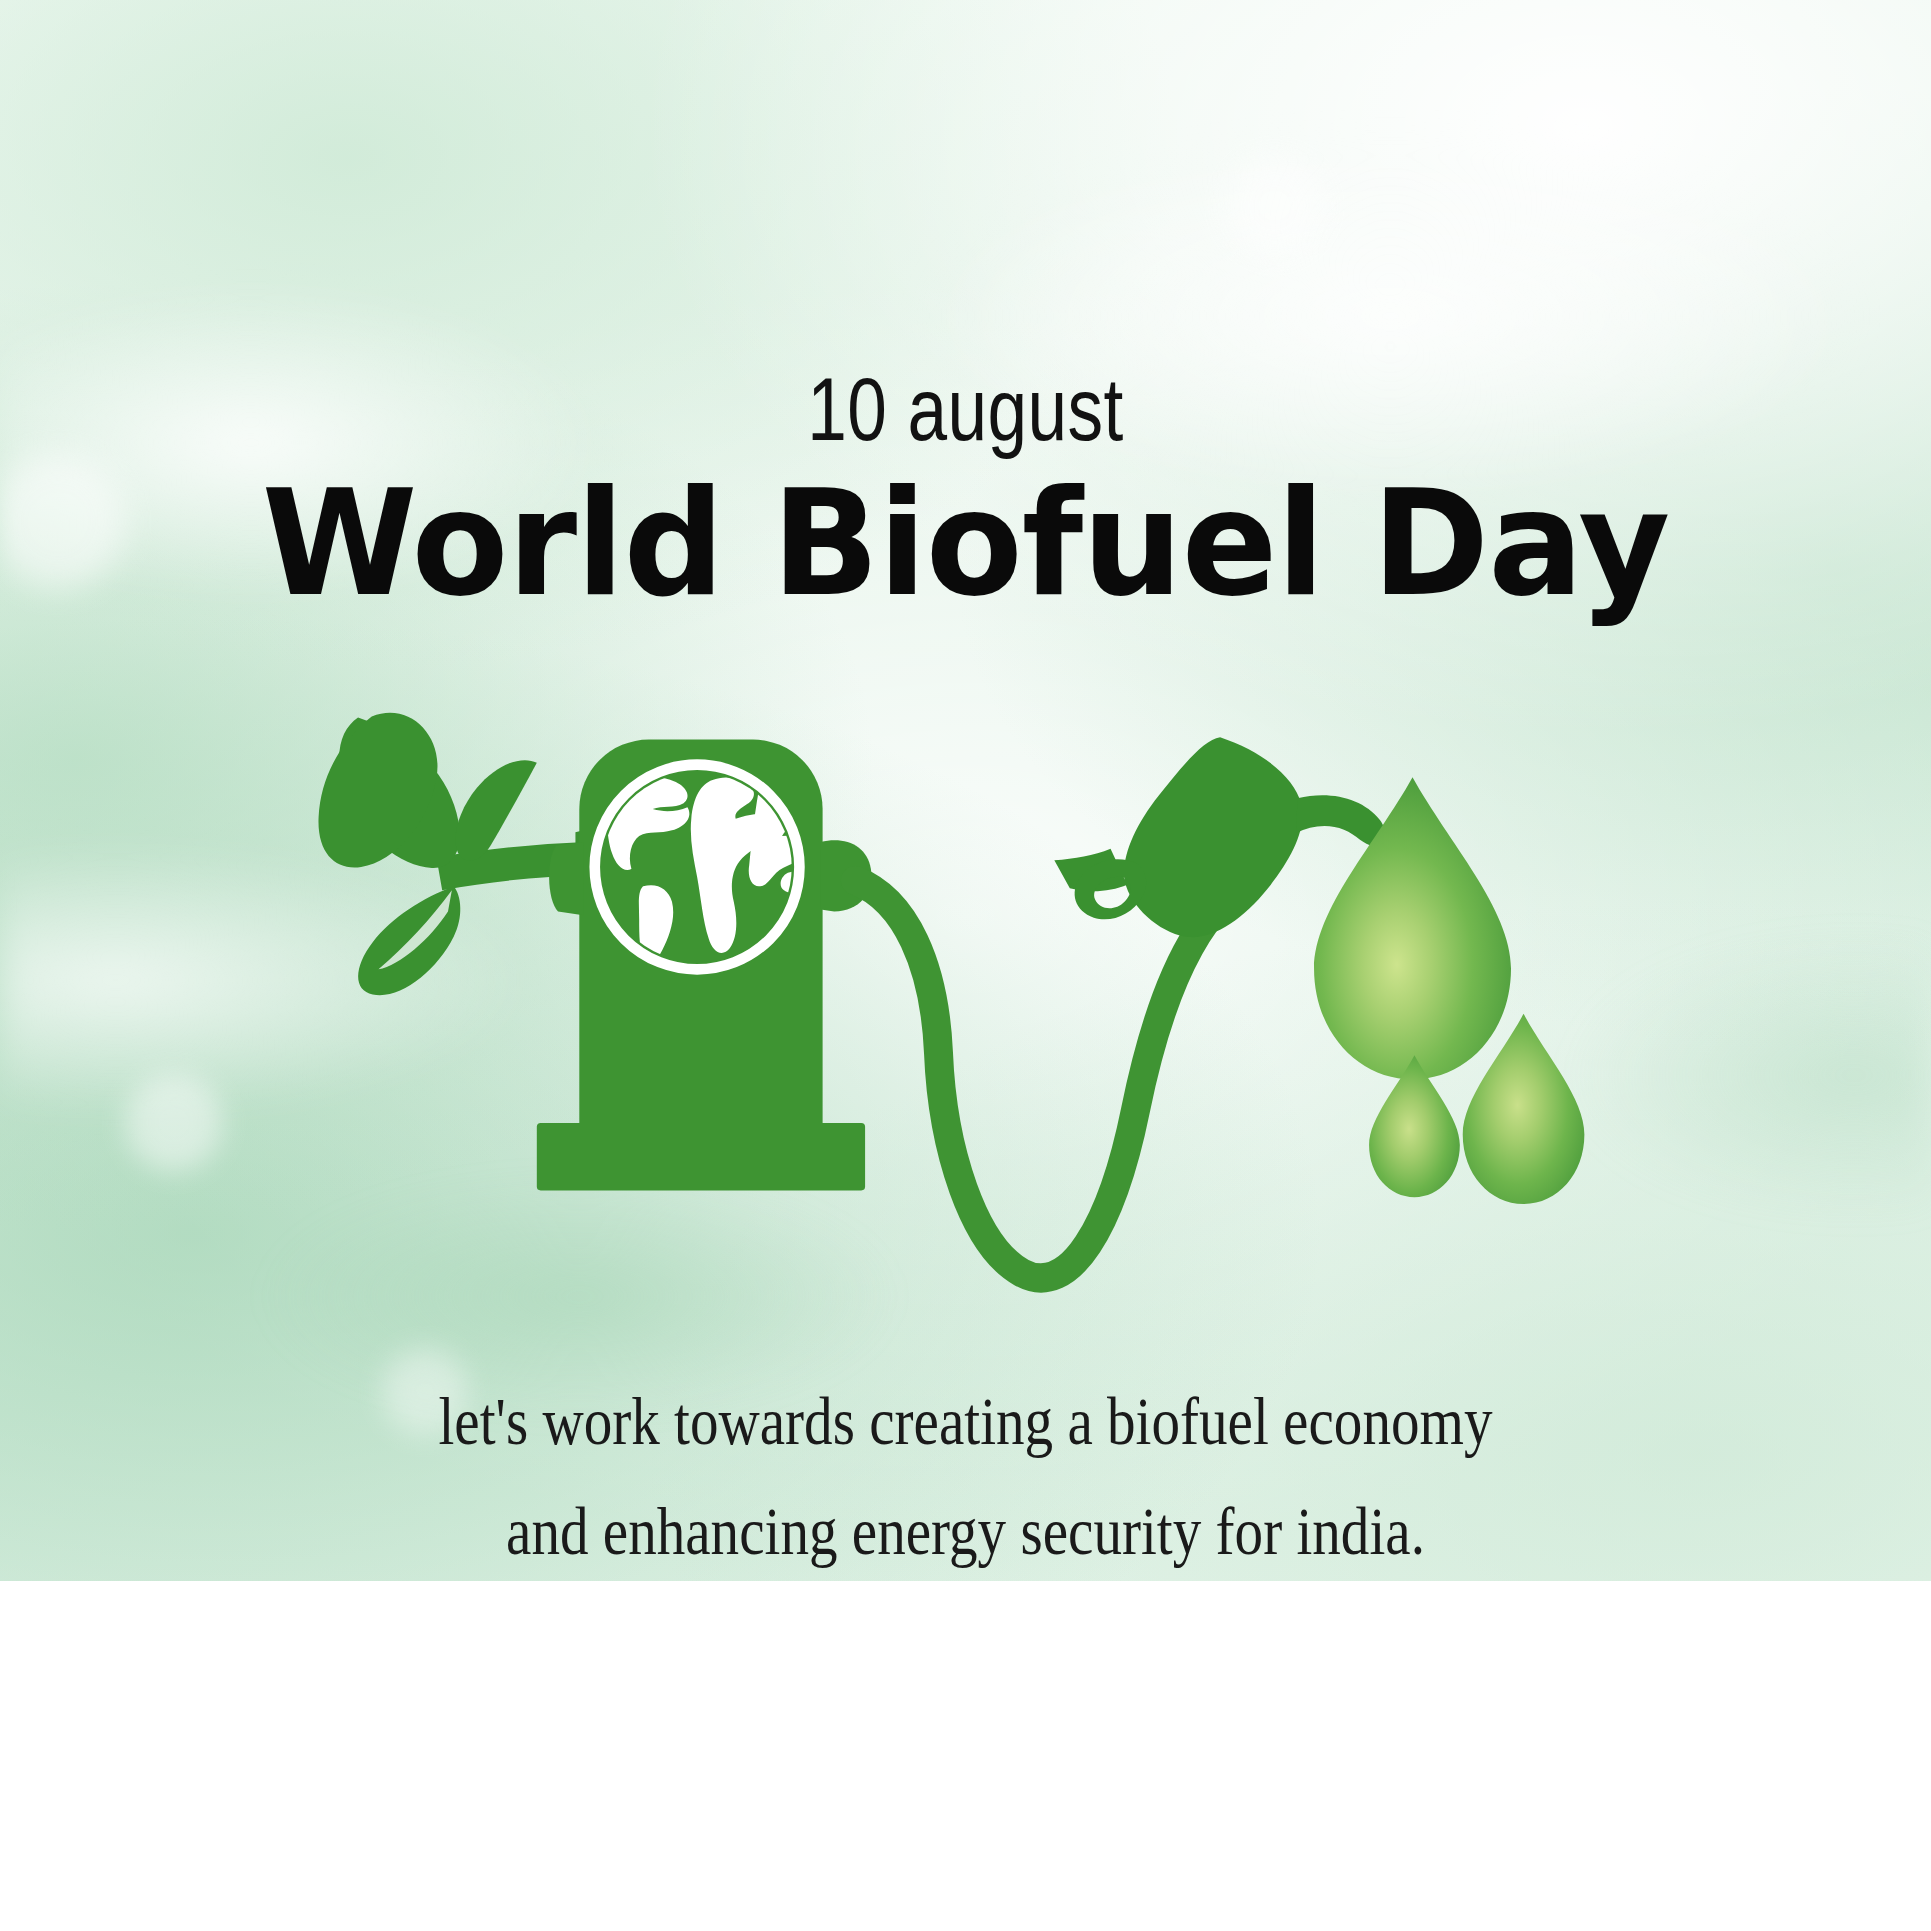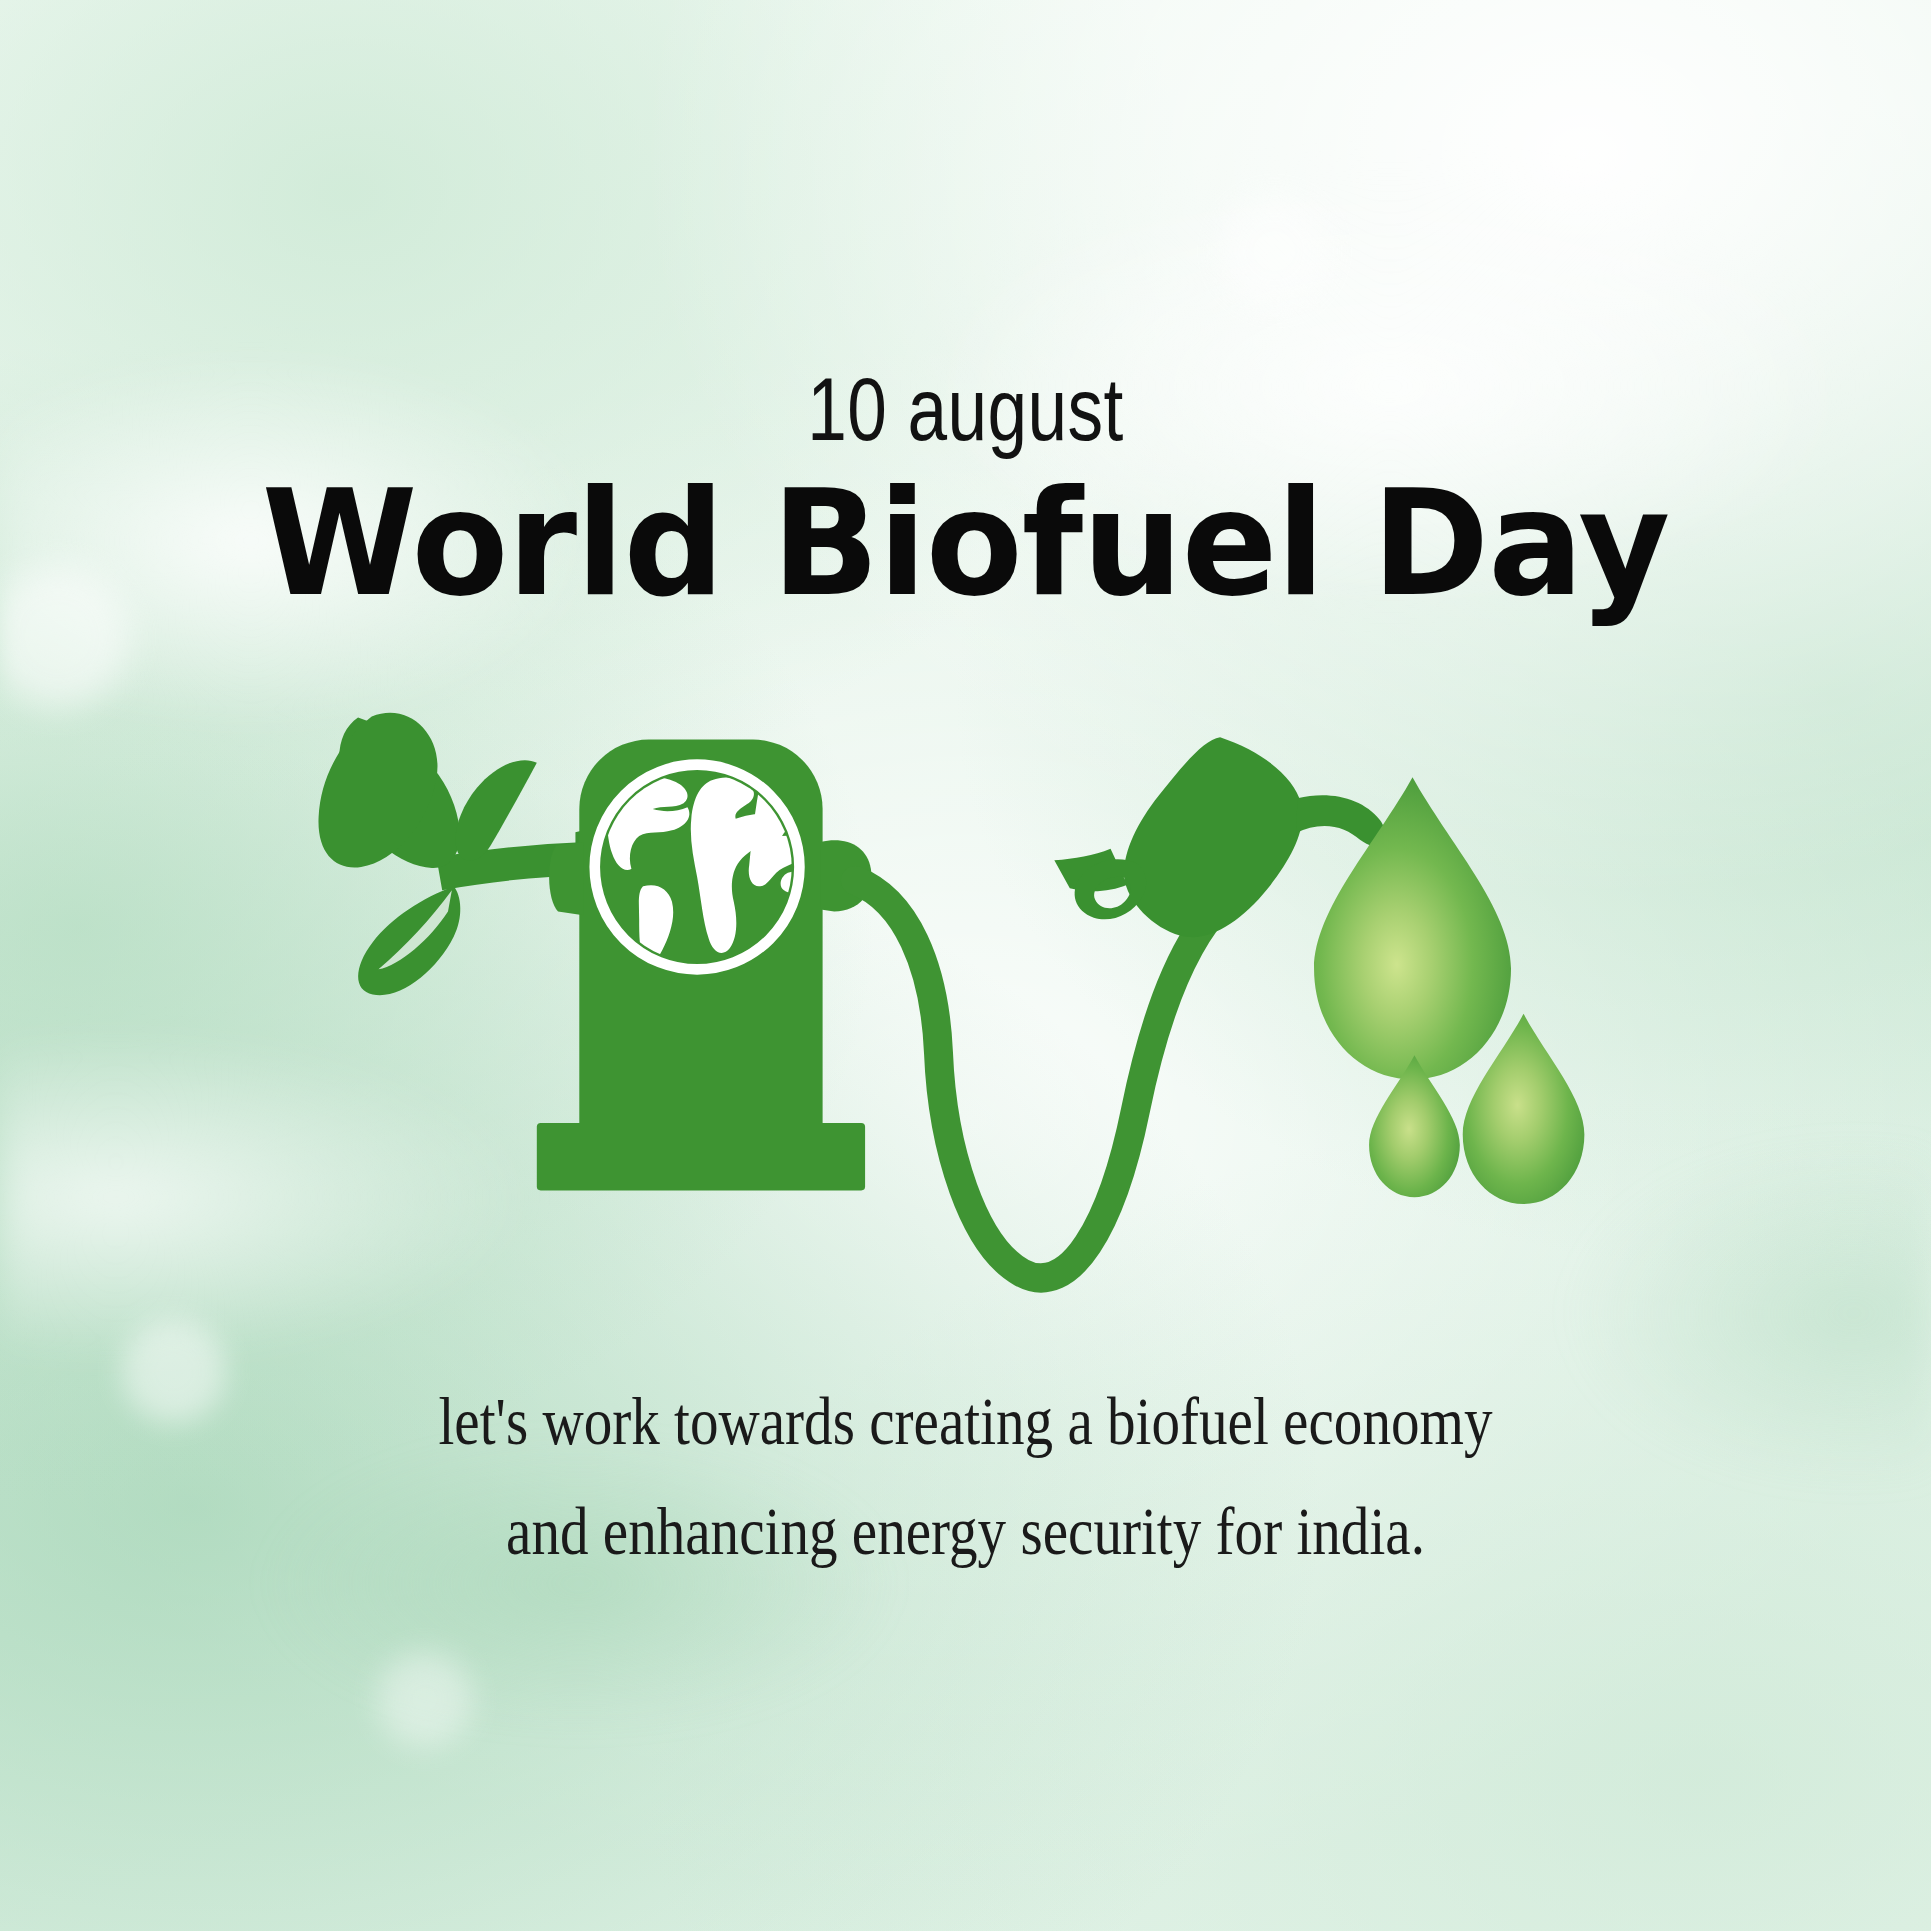--- a/index.html
+++ b/index.html
@@ -8,21 +8,21 @@
     padding: 0;
     background: #ffffff;
   }
   body {
     font-family: "Liberation Sans", sans-serif;
   }
 
   #poster {
     position: relative;
     width: 1931px;
-    height: 1931px;
+    height: 1581px;
     overflow: hidden;
     background-color: #fca5a5;
   }
 
   
   .bg-base {
     position: absolute;
     inset: 0;
     background:
       radial-gradient(ellipse 70% 55% at 82% 8%,  rgba(255,255,255,0.98) 0%, rgba(255,255,255,0.0) 70%),

